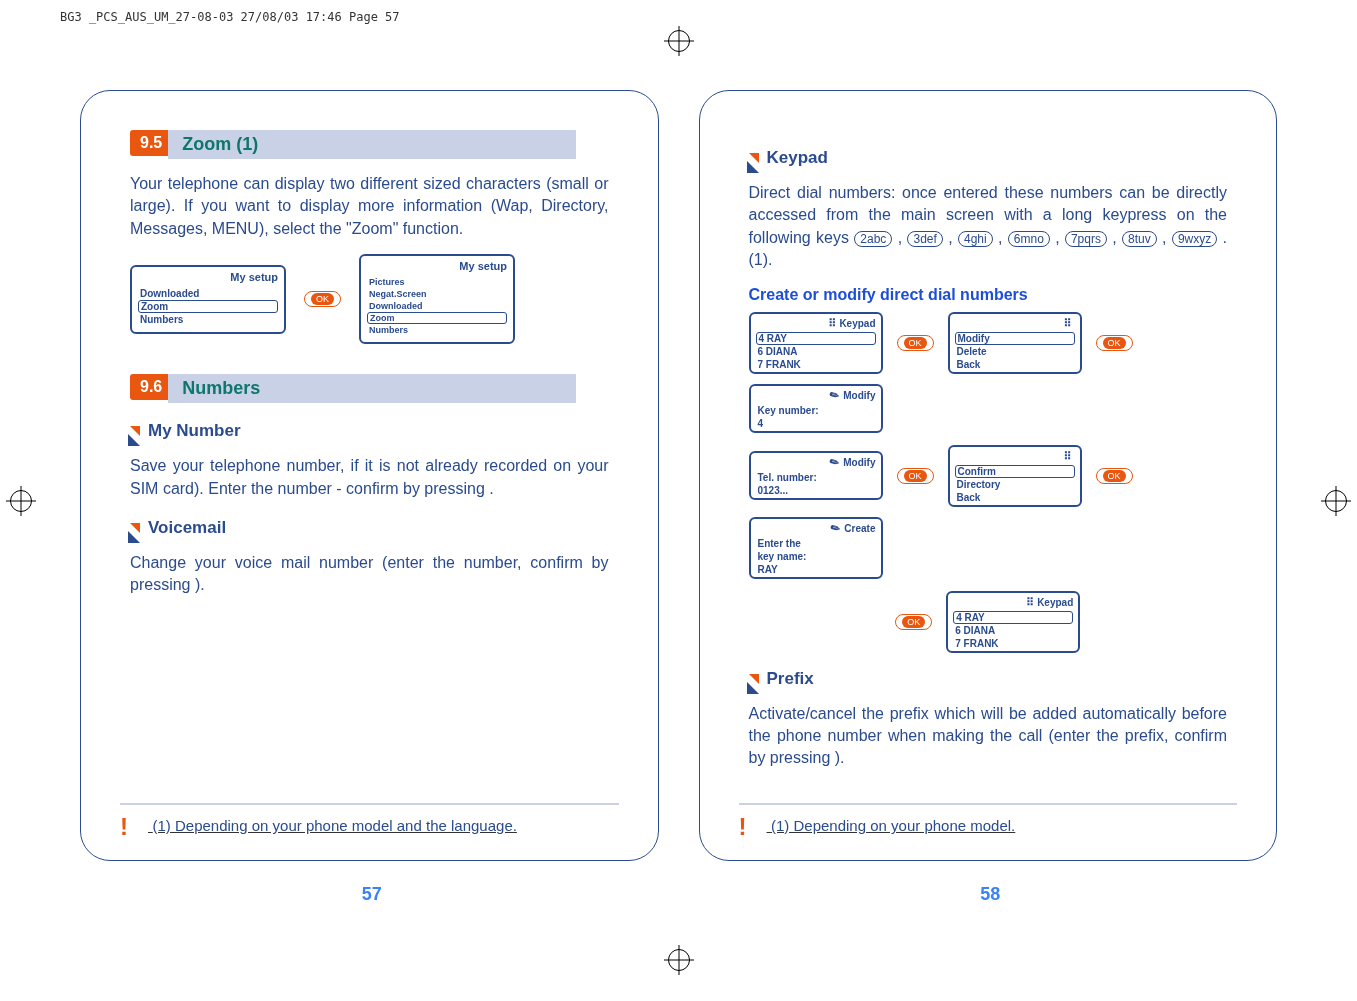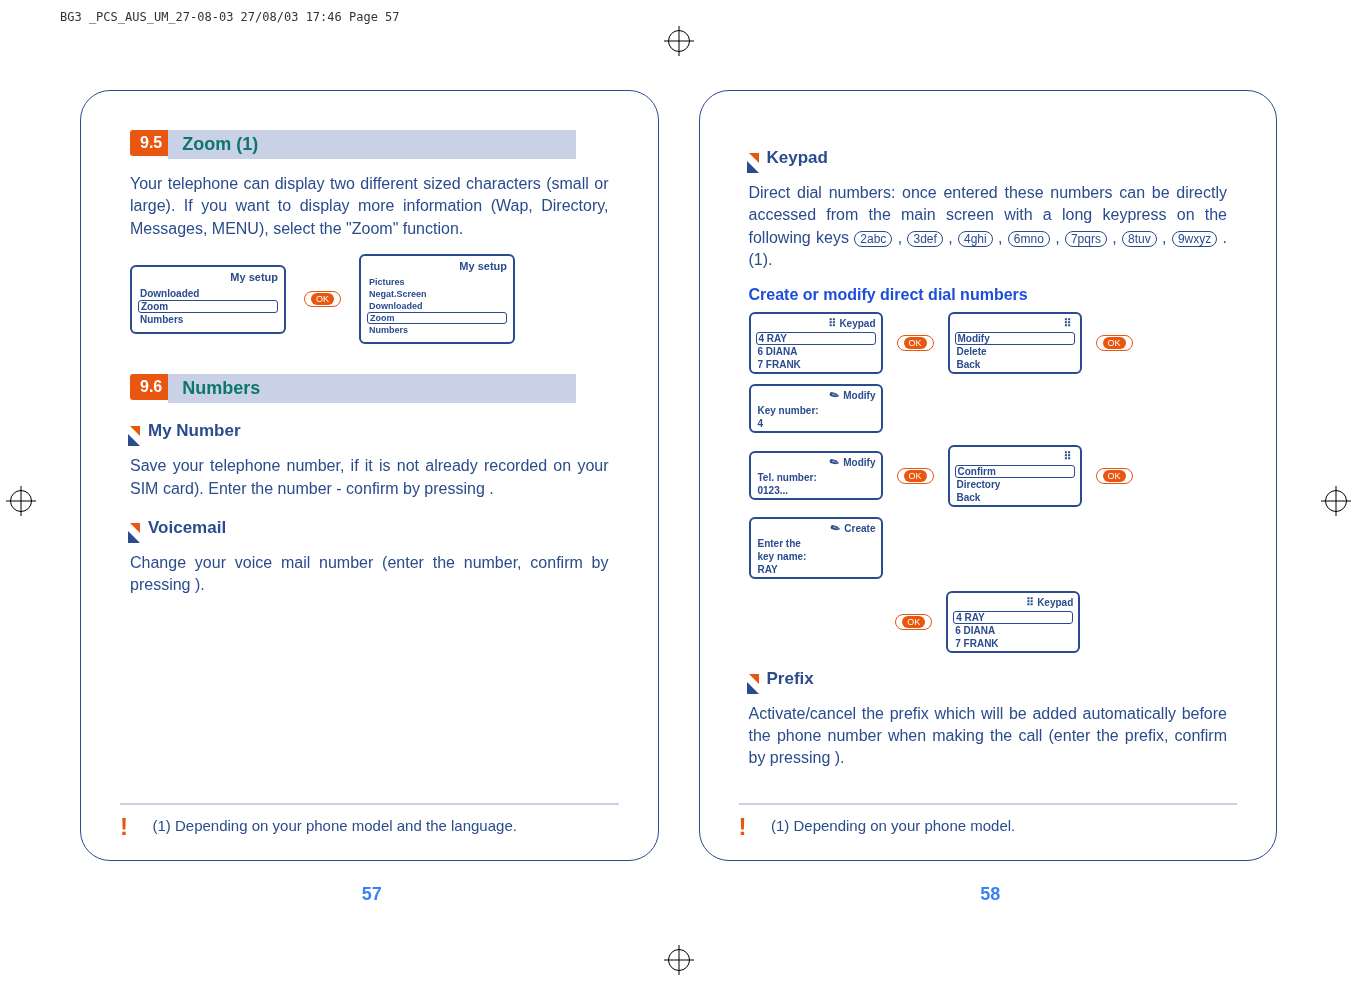--- a/index.html
+++ b/index.html
@@ -139,20 +139,21 @@
   .phone-screen .row.boxed { border:1px solid #2a4b8d; border-radius:3px; padding:0 2px;}
   .screens-row { display:flex; align-items:center; gap:18px; margin:14px 0;}
   .small-screen { width: 140px; font-size:10px;}
   .footer-note {
     position:absolute;
     bottom: 80px;
     left: 60px;
     right: 60px;
     border-top: 2px solid #c9d1e6;
     padding-top: 8px;
+    text-decoration: underline;
   }
   .exclaim {
     display:inline-block;
     color:#e8560f;
     font-weight:bold;
     font-size:24px;
     margin:0 20px 0 0;
     vertical-align:middle;
   }
   .note-text { color:#2a4b8d; font-size:15px;}

